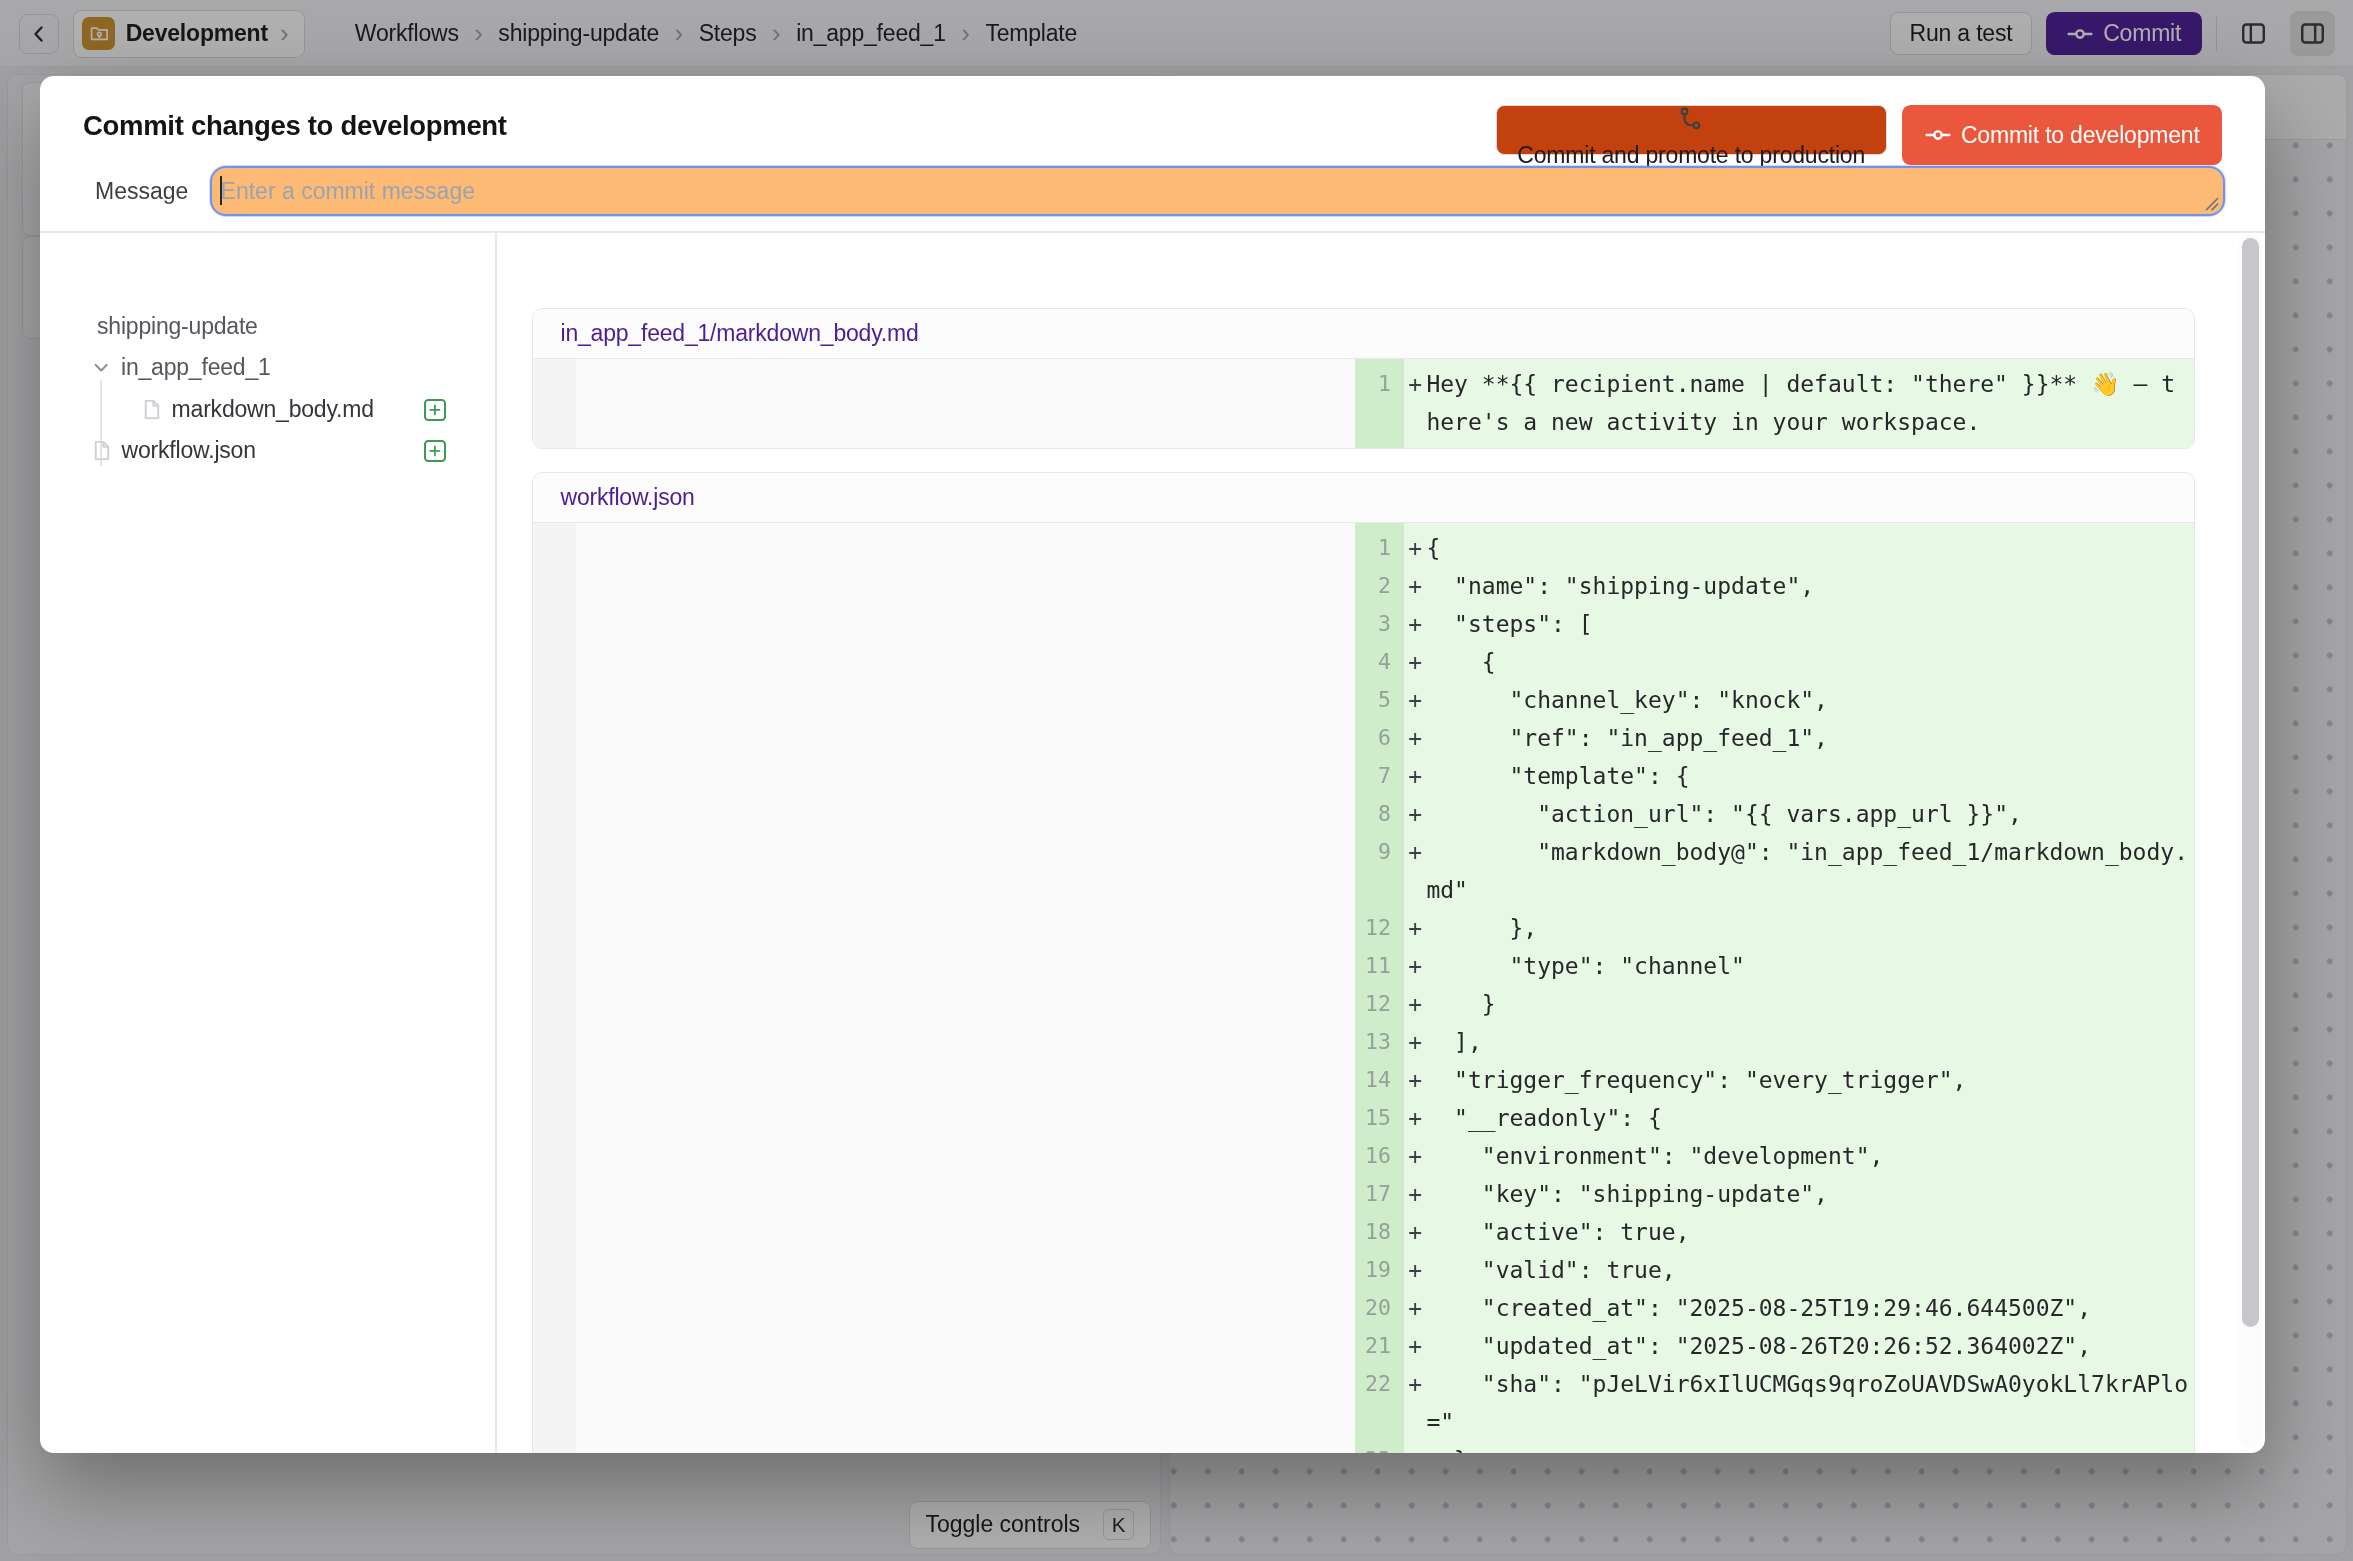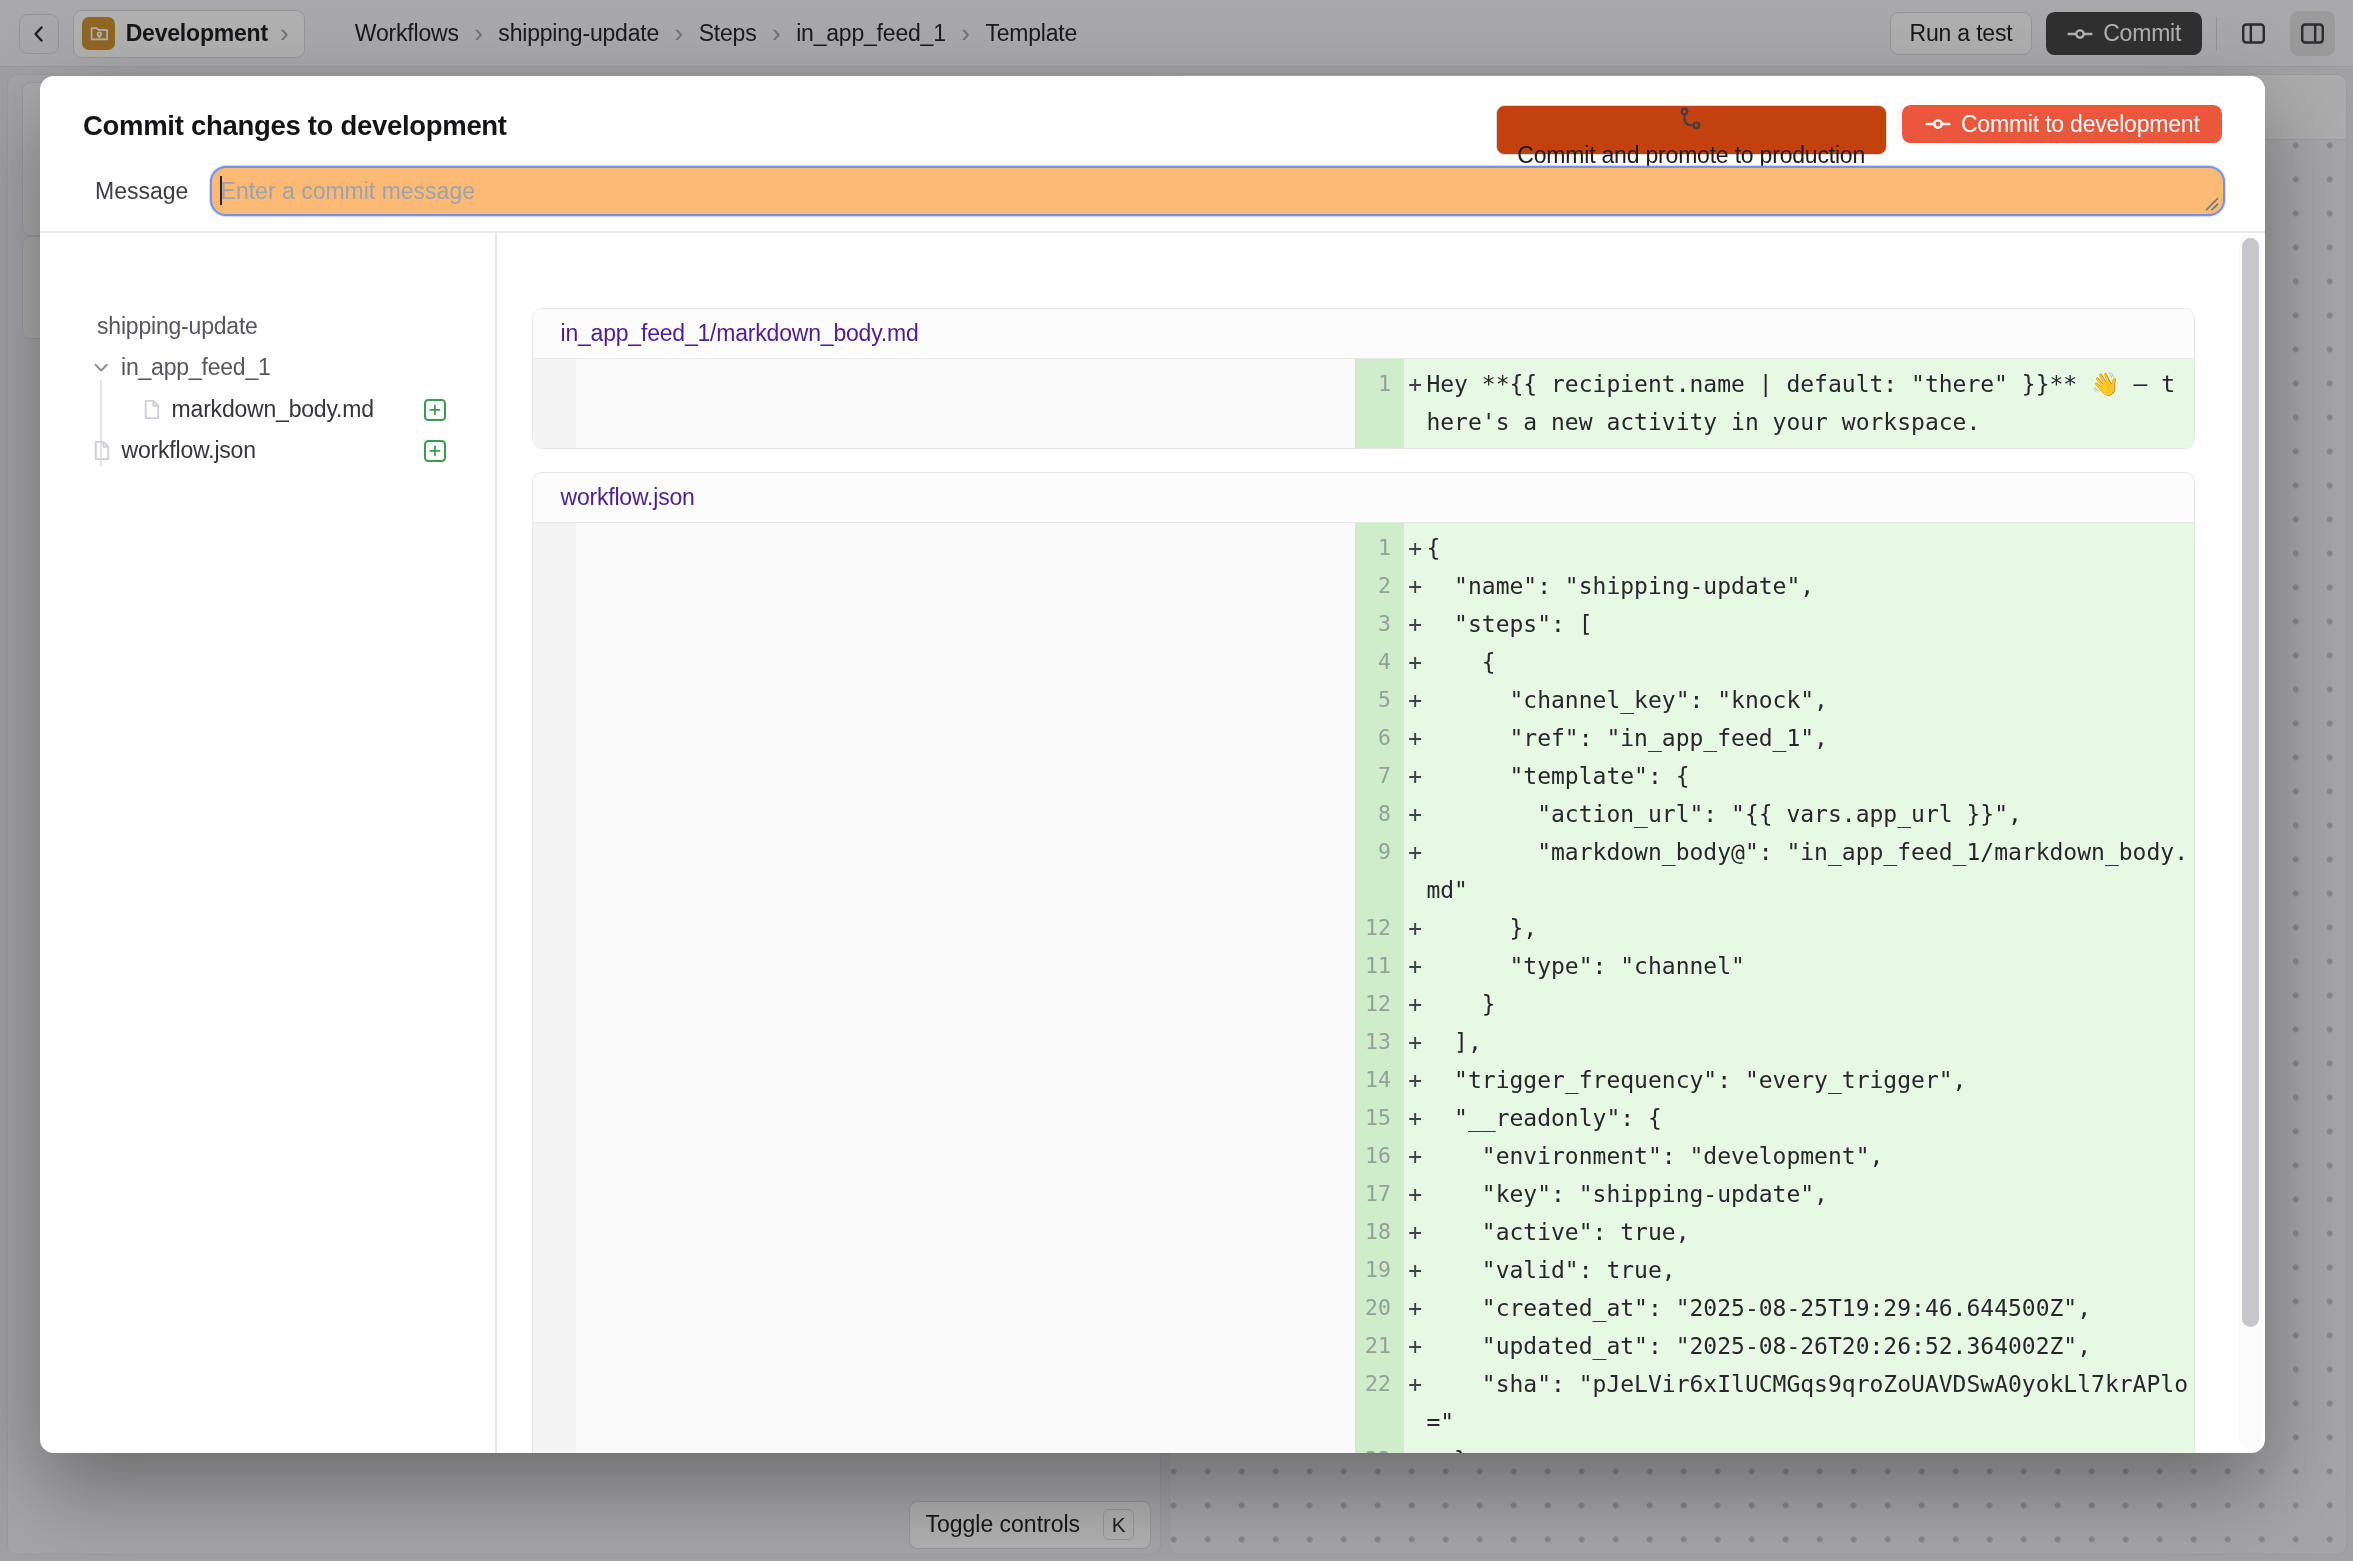--- a/index.html
+++ b/index.html
@@ -12,21 +12,21 @@
   .tb-left { position:absolute; left:19px; top:0; height:67px; display:flex; align-items:center; gap:13.8px; }
   .back-btn { width:40px; height:40px; border:1.7px solid #d6d6da; border-radius:8.6px; background:#f4f4f5; display:flex; align-items:center; justify-content:center; color:#2b2b30; }
   .env-badge { height:48px; display:flex; align-items:center; gap:10.3px; background:#ffffff; border:1.7px solid #d9d9dd; border-radius:8.6px; padding:0 13.8px 0 8.6px; }
   .env-icon { width:33px; height:33px; border-radius:6.9px; background:#cf932c; display:flex; align-items:center; justify-content:center; }
   .env-label { font-size:23px; font-weight:600; color:#1c1c1f; letter-spacing:-0.2px; }
   .crumb-sep { font-size:26px; color:#a1a1aa; padding:0 1.7px; }
   .crumb { font-size:23px; font-weight:500; color:#222226; letter-spacing:-0.2px; white-space:nowrap; }
   .tb-right { position:absolute; right:19px; top:0; height:67px; display:flex; align-items:center; gap:13.8px; }
   .btn { display:flex; align-items:center; gap:10.3px; border-radius:8.6px; font-size:23px; font-weight:500; letter-spacing:-0.2px; cursor:default; }
   .btn-outline { background:#fdfdfd; border:1.7px solid #d6d6da; color:#1c1c1f; height:43px; padding:0 19px; }
-  .btn-orange { background:#404040; border:none; color:#ffffff; height:43px; padding:0 20.7px; }
+  .btn-orange { background:#4c1d95; border:none; color:#ffffff; height:43px; padding:0 20.7px; }
   .tb-divider { width:1.7px; height:34px; background:#d4d4d8; }
   .icon-btn { width:45px; height:45px; border-radius:8.6px; display:flex; align-items:center; justify-content:center; color:#3b3b41; }
   .icon-btn.active { background:#dededf; }
 
   
   .workspace { position:absolute; left:0; top:67px; width:2354px; height:1495px; background:#e9e9ec; }
   .panel { position:absolute; background:#efeff1; border:1.7px solid #e0e0e3; border-radius:10.3px; }
   .panel-left { left:6.9px; top:6.9px; width:1154px; height:1481px; }
   .panel-right { left:1169px; top:6.9px; width:1178px; height:1481px; overflow:hidden; }
   .panel-right .pr-header { height:65px; background:#f9f9fa; border-bottom:1.7px solid #e2e2e5; }
@@ -36,21 +36,21 @@
   .bg-card { position:absolute; left:13.8px; width:646px; background:#f6f6f8; border:1.7px solid #e0e0e3; border-radius:8.6px; }
   .toggle-btn { position:absolute; left:901px; top:1426px; height:48px; display:flex; align-items:center; gap:23px; background:#ffffff; border:1.7px solid #d9d9dd; border-radius:8.6px; padding:0 15.5px; font-size:23px; color:#1c1c1f; }
   .kbd { width:31px; height:31px; border:1.7px solid #dcdce0; border-radius:6px; display:flex; align-items:center; justify-content:center; font-size:20.7px; color:#2b2b30; background:#fff; }
 
   
   .overlay { position:absolute; inset:0; background:rgba(15,15,18,0.33); z-index:40; }
   .modal { position:absolute; left:40px; top:76px; width:2225px; height:1377px; background:#ffffff; border-radius:13.8px; box-shadow:0 34px 86px rgba(0,0,0,.35); overflow:hidden; z-index:60; }
   .modal-title { position:absolute; left:43px; top:34px; font-size:27.5px; font-weight:700; letter-spacing:-0.3px; color:#141417; }
   .modal-actions { position:absolute; right:43px; top:29px; display:flex; gap:15.5px; }
   .btn-promote { height:50px; padding:0 20.7px; background:#c2410c; border:1.7px solid #d9d9dd; color:#1c1c1f;flex-direction:column; }
-  .btn-commit-dev { height:38px; padding:0 22.4px; background:#ea573c; color:#fff; border:none; }
+  .btn-commit-dev { height:60px; padding:0 22.4px; background:#ea573c; color:#fff; border:none; }
   .msg-row { position:absolute; left:55px; top:90px; }
   .msg-label { position:absolute; left:0px; top:12px; font-size:23px; color:#3d3d43; }
   .msg-input-wrap { position:absolute; left:115px; top:0; }
   textarea.msg-input { width:2015px; height:50px; border:2.2px solid #7292f0; border-radius:16px; box-shadow:0 0 0 0.9px rgba(114,146,240,.35); font-family:"Liberation Sans",sans-serif; font-size:23px; color:#1c1c1f; padding:9.5px 34px 6.9px 8.6px; resize:none; outline:none; background:#fdba74; overflow:hidden; }
   textarea.msg-input::placeholder { color:#9ca3af; }
   .caret { position:absolute; left:9.5px; top:10.3px; width:2.6px; height:29px; background:#26262b; }
   .grip { position:absolute; right:5.2px; bottom:6.9px; color:#6b7280; }
   .modal-divider { position:absolute; left:0; top:155px; width:2225px; height:1.7px; background:#e8e8ea; }
 
   

